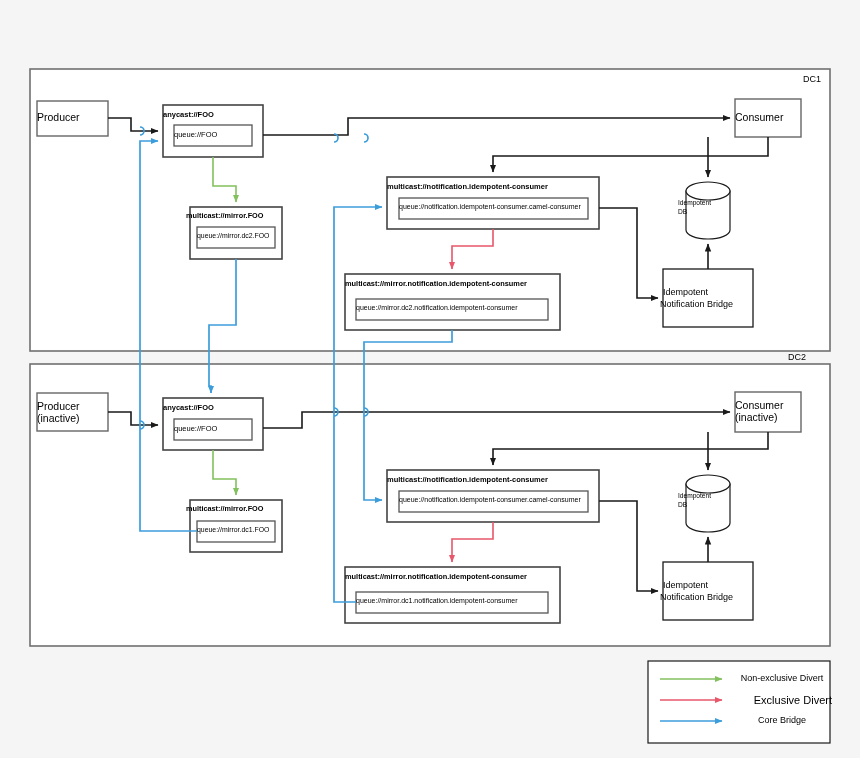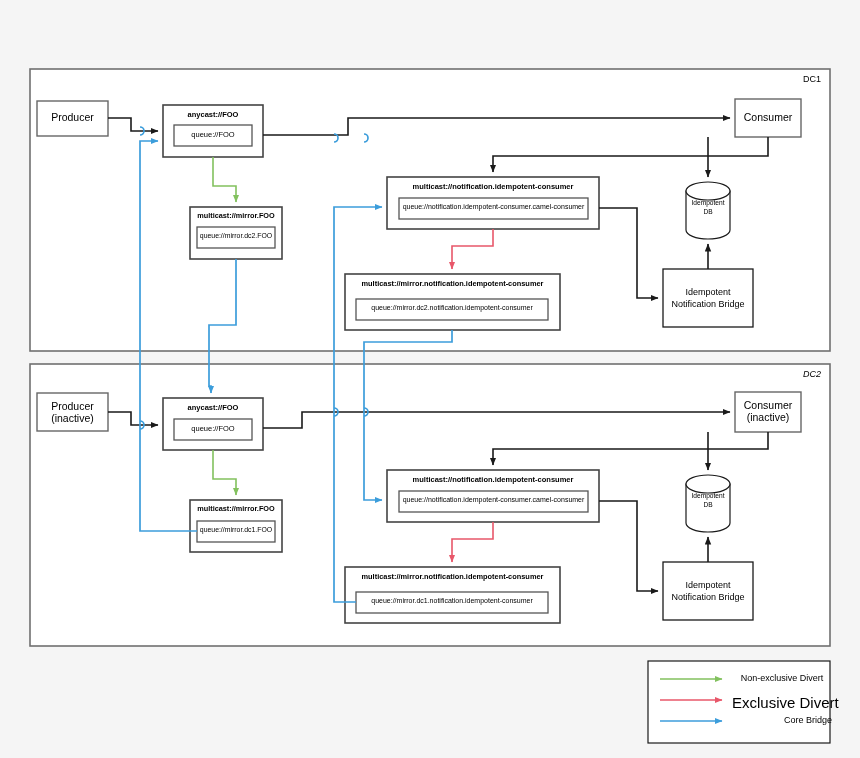--- a/index.html
+++ b/index.html
@@ -22,21 +22,20 @@
     left: 0;
     top: 0;
     width: 860px;
     height: 758px;
     overflow: visible;
   }
   .lbl {
     position: absolute;
     font-family: "Liberation Sans", sans-serif;
     color: #000;
-    text-align: center;
     line-height: 1.2;
     pointer-events: none;
     white-space: pre;
   }
 </style>
 </head>
 <body>
 
 <div id="canvas">
 
@@ -155,21 +154,21 @@
     </g>
 
     <rect x="648" y="627" width="182" height="82" fill="#ffffff" stroke="#1a1a1a" stroke-width="1.2"></rect>
 
     <path d="M660,645 L722,645" stroke="#82c15e" stroke-width="1.6" fill="none" marker-end="url(#ah-green)"></path>
     <path d="M660,666 L722,666" stroke="#e8576a" stroke-width="1.6" fill="none" marker-end="url(#ah-red)"></path>
     <path d="M660,687 L722,687" stroke="#3c9ddb" stroke-width="1.6" fill="none" marker-end="url(#ah-blue)"></path>
   </svg>
 
   <div class="lbl" style="left:773px; top:40px; width:48px; font-size:9px; text-align:right;">DC1</div>
-  <div class="lbl" style="left:773px; top:335px; width:48px; font-size:9px; text-align:right;font-style:italic;">DC2</div>
+  <div class="lbl" style="left:773px; top:318px; width:48px; font-size:9px; text-align:center;">DC2</div>
 
   <div class="lbl" style="left:37px; top:77px; width:71px; font-size:10.5px;">Producer</div>
 
   <div class="lbl" style="left:163px; top:76px; width:100px; font-size:7.5px; font-weight:bold;">anycast://FOO</div>
   <div class="lbl" style="left:174px; top:96px; width:78px; font-size:7.5px;">queue://FOO</div>
 
   <div class="lbl" style="left:186px; top:178px; width:100px; font-size:7.3px; font-weight:bold;">multicast://mirror.FOO</div>
   <div class="lbl" style="left:197px; top:198px; width:78px; font-size:6.9px;">queue://mirror.dc2.FOO</div>
 
   <div class="lbl" style="left:387px; top:148px; width:212px; font-size:7.5px; font-weight:bold;">multicast://notification.idempotent-consumer</div>
@@ -204,16 +203,16 @@
   <div class="lbl" style="left:735px; top:365px; width:66px; font-size:10.5px;">Consumer</div>
   <div class="lbl" style="left:735px; top:377px; width:66px; font-size:10.5px;">(inactive)</div>
 
   <div class="lbl" style="left:678px; top:458px; width:60px; font-size:6.6px;">Idempotent</div>
   <div class="lbl" style="left:678px; top:467px; width:60px; font-size:6.6px;">DB</div>
 
   <div class="lbl" style="left:663px; top:546px; width:90px; font-size:9px;">Idempotent</div>
   <div class="lbl" style="left:660px; top:558px; width:96px; font-size:9px;">Notification Bridge</div>
 
   <div class="lbl" style="left:732px; top:639px; width:100px; font-size:9px; text-align:center;">Non-exclusive Divert</div>
-  <div class="lbl" style="left:732px; top:660px; width:100px; font-size:15px; text-align:left;">Exclusive Divert</div>
-  <div class="lbl" style="left:732px; top:681px; width:100px; font-size:9px; text-align:right;">Core Bridge</div>
+  <div class="lbl" style="left:732px; top:660px; width:100px; font-size:11px; text-align:right;">Exclusive Divert</div>
+  <div class="lbl" style="left:732px; top:681px; width:100px; font-size:9px; text-align:center;">Core Bridge</div>
 
 </div>
 
 </body></html>

